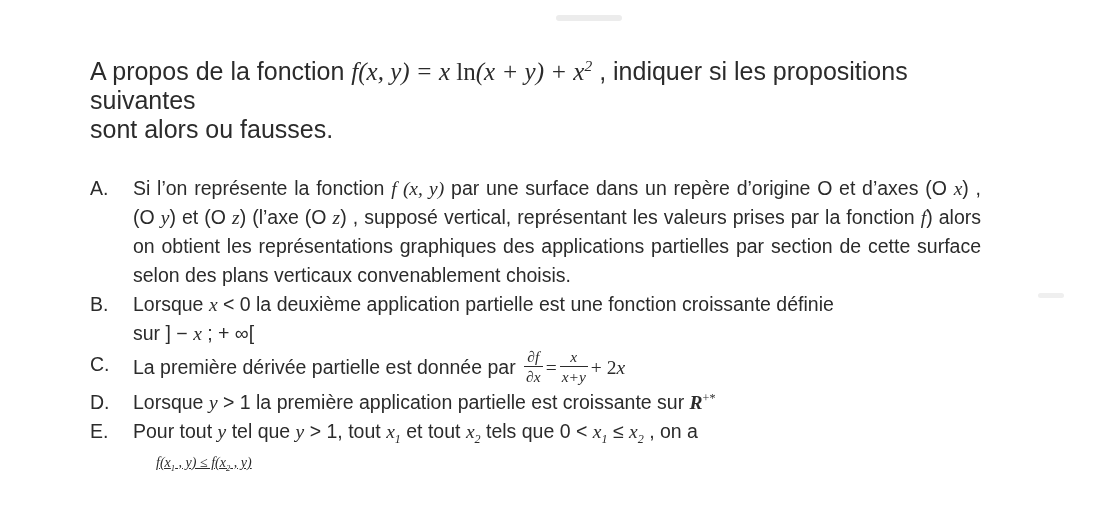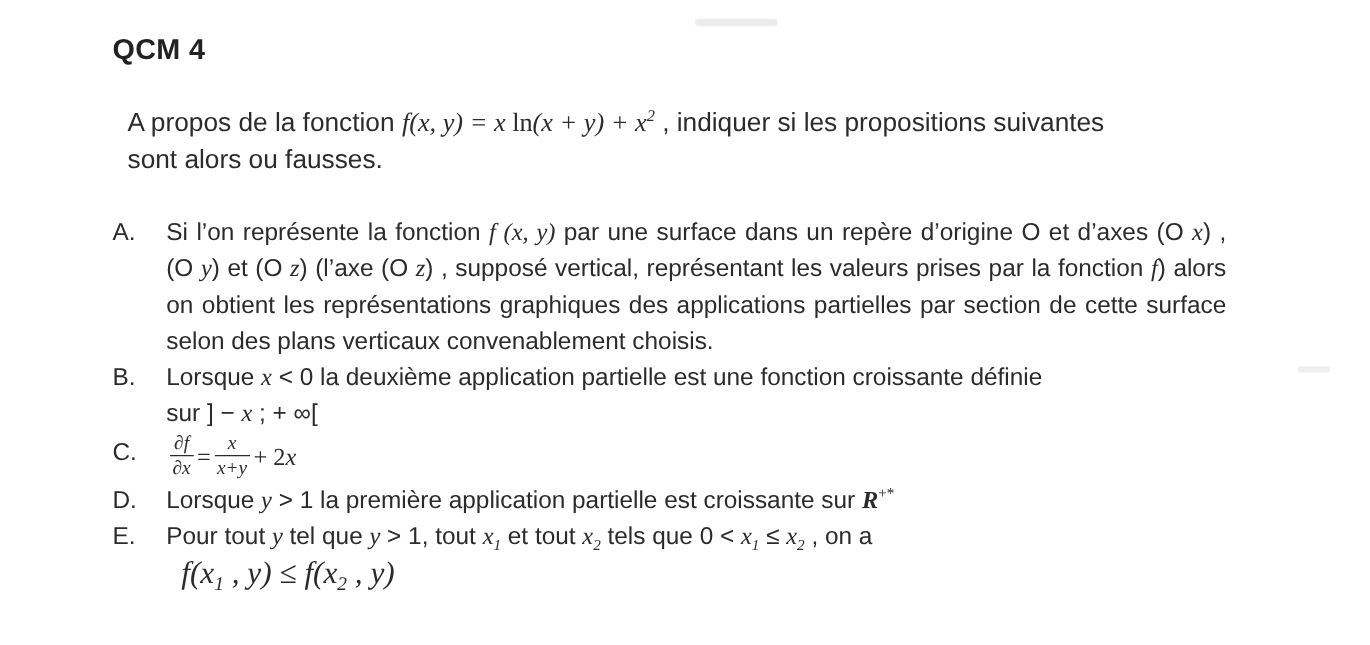--- a/index.html
+++ b/index.html
@@ -15,23 +15,23 @@
 
   .doc-title {
     font-size: 23px;
     font-weight: bold;
     color: #222222;
     margin: 0;
     letter-spacing: 0.3px;
   }
 
   .intro {
-    margin: 31px 0 0 12px;
+    margin: 31px 0 0 0;
     width: 930px;
-    font-size: 21px;
+    font-size: 25px;
     line-height: 29px;
   }
 
   .qcm-list { margin-top: 30px; }
   .item { display: flex; align-items: flex-start; }
   .item-label {
     flex: 0 0 43px;
     font-size: 19.5px;
     line-height: 29px;
   }
@@ -68,55 +68,54 @@
     font-style: italic;
     font-size: 15.5px;
     line-height: 1.15;
     margin: 0 3px;
     transform: translateY(-2px);
   }
   .frac .num { display: block; padding: 0 2px; }
   .frac .den { display: block; border-top: 1.5px solid #2b2b2b; padding: 1px 2px 0 2px; }
 
   .c-row { margin-top: 2px; }
-  .e-line2 { display: inline-block; margin-left: 12px; font-size: 25px; }
+  .e-line2 { display: inline-block; margin-left: 23px; font-size: 14px; text-decoration: underline; }
 
   
   .smudge {
     position: absolute;
     background: #ececec;
     border-radius: 4px;
   }
   .smudge-1 { left: 556px; top: 15px; width: 66px; height: 6px; }
   .smudge-2 { left: 1038px; top: 293px; width: 26px; height: 5px; background: #efefef; }
 </style>
 </head>
 <body>
 
 <div class="page">
 
-  <h1 class="doc-title">QCM 4</h1>
 
   <p class="intro"><span>A propos de la fonction </span><span class="math">f(x, y) = x </span><span class="mathup">ln</span><span class="math">(x + y) + x</span><sup class="math">2</sup><span> , indiquer si les propositions suivantes</span><br><span>sont alors ou fausses.</span></p>
 
   <div class="qcm-list">
 
     <div class="item">
       <span class="item-label">A.</span>
       <div class="item-text justify"><span>Si l’on représente la fonction </span><span class="math">f (x, y)</span><span> par une surface dans un repère d’origine O et d’axes (O </span><span class="math">x</span><span>) , (O </span><span class="math">y</span><span>) et (O </span><span class="math">z</span><span>) (l’axe (O </span><span class="math">z</span><span>) , supposé vertical, représentant les valeurs prises par la fonction </span><span class="math">f</span><span>) alors on obtient les représentations graphiques des applications partielles par section de cette surface selon des plans verticaux convenablement choisis.</span></div>
     </div>
 
     <div class="item">
       <span class="item-label">B.</span>
       <div class="item-text"><span>Lorsque </span><span class="math">x</span><span> &lt; 0 la deuxième application partielle est une fonction croissante définie</span><br><span>sur ] − </span><span class="math">x</span><span> ; + ∞[</span></div>
     </div>
 
     <div class="item c-row">
       <span class="item-label">C.</span>
-      <div class="item-text"><span class="frac"><span class="num">∂f</span><span class="den">∂x</span></span><span class="mathup">=</span><span class="frac"><span class="num">x</span><span class="den">x+y</span></span><span class="mathup">+ 2</span><span class="math">x</span></div>
+      <div class="item-text"><span>La première dérivée partielle est donnée par </span><span class="frac"><span class="num">∂f</span><span class="den">∂x</span></span><span class="mathup">=</span><span class="frac"><span class="num">x</span><span class="den">x+y</span></span><span class="mathup">+ 2</span><span class="math">x</span></div>
     </div>
 
     <div class="item">
       <span class="item-label">D.</span>
       <div class="item-text"><span>Lorsque </span><span class="math">y</span><span> &gt; 1 la première application partielle est croissante sur </span><span class="mathbf">R</span><sup class="mathup">+*</sup></div>
     </div>
 
     <div class="item">
       <span class="item-label">E.</span>
       <div class="item-text"><span>Pour tout </span><span class="math">y</span><span> tel que </span><span class="math">y</span><span> &gt; 1, tout </span><span class="math">x</span><sub class="math">1</sub><span> et tout </span><span class="math">x</span><sub class="math">2</sub><span> tels que  0 &lt;  </span><span class="math">x</span><sub class="math">1</sub><span>  ≤  </span><span class="math">x</span><sub class="math">2</sub><span>  , on a</span><br><span class="e-line2"><span class="math">f(x</span><sub class="math">1</sub><span class="math"> , y) ≤ f(x</span><sub class="math">2</sub><span class="math"> , y)</span></span></div>

